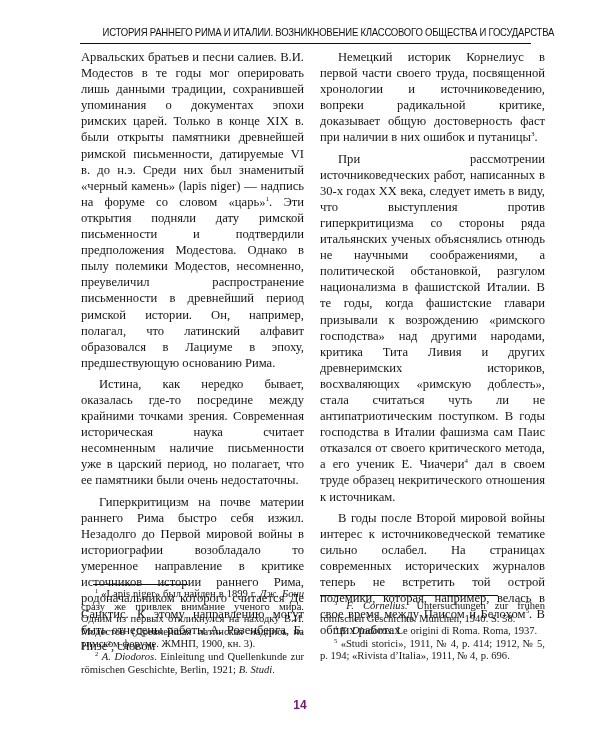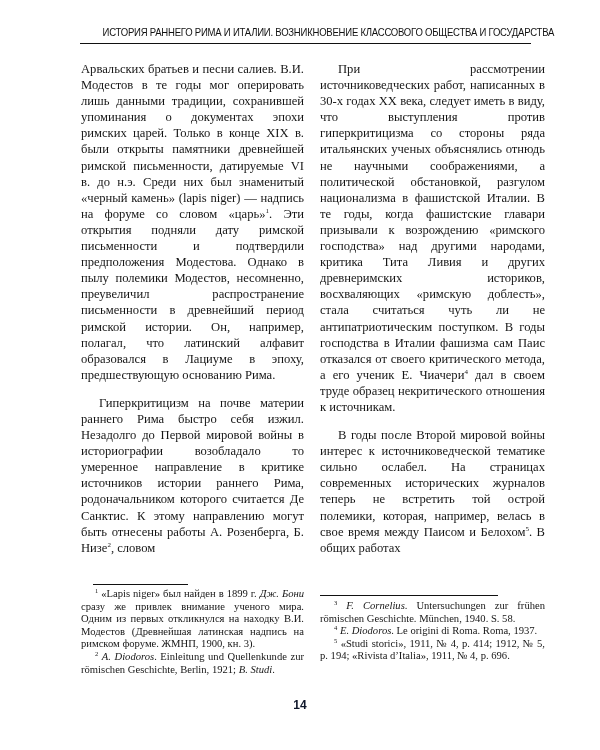--- a/index.html
+++ b/index.html
@@ -11,61 +11,63 @@
     text-align: center; white-space: nowrap; color: #111; transform: scaleX(0.9); transform-origin: center;
   }
   .head-rule { position: absolute; left: 80px; top: 43px; width: 451px; height: 0; border-top: 1.6px solid #111; }
   .col {
     position: absolute; top: 49px; width: 223px;
     font-family: "Liberation Serif", serif; font-size: 12.6px; line-height: 16.1px; color: #161616;
     text-align: justify; hyphens: manual;
   }
   .col.left { left: 81px; }
   .col.right { left: 320px; width: 225px; }
-  .col p { margin: 12px 0 5px 0; text-indent: 18px; }
+  .col p { margin: 0 0 5px 0; text-indent: 18px; }
   .col p.noindent { text-indent: 0; }
   sup { font-size: 7px; line-height: 0; vertical-align: 5px; }
   .fn-rule { position: absolute; height: 0; border-top: 1px solid #111; }
   .fn-rule.left { left: 93px; top: 584px; width: 95px; }
   .fn-rule.right { left: 320px; top: 595px; width: 178px; }
   .footnotes {
     position: absolute; width: 223px;
     font-family: "Liberation Serif", serif; font-size: 10.6px; line-height: 12.6px; color: #161616; text-align: justify;
   }
   .footnotes.left { left: 81px; top: 588px; }
   .footnotes.right { left: 320px; top: 600px; width: 225px; }
   .footnotes p { margin: 0; text-indent: 14px; }
   .footnotes p.noindent { text-indent: 0; }
   .footnotes sup { font-size: 6.5px; vertical-align: 4px; }
   i { font-style: italic; }
   .page-number {
     position: absolute; left: 285px; top: 698px; width: 30px; text-align: center;
-    font-family: "Liberation Sans", sans-serif; font-weight: bold; font-size: 12px; color: #0f172a;
+    font-family: "Liberation Sans", sans-serif; font-weight: bold; font-size: 12px; color: #701a75;
   }
 </style>
 </head>
 <body>
 
 <div class="page">
 
   <div class="running-head">ИСТОРИЯ РАННЕГО РИМА И ИТАЛИИ. ВОЗНИКНОВЕНИЕ КЛАССОВОГО ОБЩЕСТВА И ГОСУДАРСТВА</div>
   <div class="head-rule"></div>
 
   <div class="col left">
     <p class="noindent"><span>Арвальских братьев и песни салиев. В.И. Модестов в те годы мог оперировать лишь данными традиции, сохранившей упоминания о документах эпохи римских царей. Только в конце XIX в. были открыты памятники древнейшей римской письменности, датируемые VI в. до н.э. Среди них был знаменитый «черный камень» (lapis niger) — надпись на форуме со словом «царь»</span><sup>1</sup><span>. Эти открытия подняли дату римской письменности и подтвердили предположения Модестова. Однако в пылу полемики Модестов, несомненно, преувеличил распространение письменности в древнейший период римской истории. Он, например, полагал, что латинский алфавит образовался в Лациуме в эпоху, предшествующую основанию Рима.</span></p>
+    <p>Истина, как нередко бывает, оказалась где-то посредине между крайними точками зрения. Современная историческая наука считает несомненным наличие письменности уже в царский период, но полагает, что ее памятники были очень недостаточны.</p>
     <p><span>Гиперкритицизм на почве материи раннего Рима быстро себя изжил. Незадолго до Первой мировой войны в историографии возобладало то умеренное направление в критике источников истории раннего Рима, родоначальником которого считается Де Санктис. К этому направлению могут быть отнесены работы А. Розенберга, Б. Низе</span><sup>2</sup><span>, словом</span></p>
   </div>
 
   <div class="fn-rule left"></div>
   <div class="footnotes left">
     <p><sup>1</sup><span> «Lapis niger» был найден в 1899 г. </span><i>Дж. Бони</i><span> сразу же привлек внимание ученого мира. Одним из первых откликнулся на находку В.И. Модестов (Древнейшая латинская надпись на римском форуме. ЖМНП, 1900, кн. 3).</span></p>
     <p><sup>2</sup><span> </span><i>A. Diodoros</i><span>. Einleitung und Quellenkunde zur römischen Geschichte, Berlin, 1921; </span><i>B. Studi</i><span>.</span></p>
   </div>
 
   <div class="col right">
+    <p><span>Немецкий историк Корнелиус в первой части своего труда, посвященной хронологии и источниковедению, вопреки радикальной критике, доказывает общую достоверность фаст при наличии в них ошибок и путаницы</span><sup>3</sup><span>.</span></p>
     <p><span>При рассмотрении источниковедческих работ, написанных в 30-х годах XX века, следует иметь в виду, что выступления против гиперкритицизма со стороны ряда итальянских ученых объяснялись отнюдь не научными соображениями, а политической обстановкой, разгулом национализма в фашистской Италии. В те годы, когда фашистские главари призывали к возрождению «римского господства» над другими народами, критика Тита Ливия и других древнеримских историков, восхваляющих «римскую доблесть», стала считаться чуть ли не антипатриотическим поступком. В годы господства в Италии фашизма сам Паис отказался от своего критического метода, а его ученик Е. Чиачери</span><sup>4</sup><span> дал в своем труде образец некритического отношения к источникам.</span></p>
     <p><span>В годы после Второй мировой войны интерес к источниковедческой тематике сильно ослабел. На страницах современных исторических журналов теперь не встретить той острой полемики, которая, например, велась в свое время между Паисом и Белохом</span><sup>5</sup><span>. В общих работах</span></p>
   </div>
 
   <div class="fn-rule right"></div>
   <div class="footnotes right">
     <p><sup>3</sup><span> </span><i>F. Cornelius</i><span>. Untersuchungen zur frühen römischen Geschichte. München, 1940. S. 58.</span></p>
     <p><sup>4</sup><span> </span><i>E. Diodoros</i><span>. Le origini di Roma. Roma, 1937.</span></p>
     <p><sup>5</sup><span> «Studi storici», 1911, № 4, p. 414; 1912, № 5, p. 194; «Rivista d’Italia», 1911, № 4, p. 696.</span></p>
   </div>

